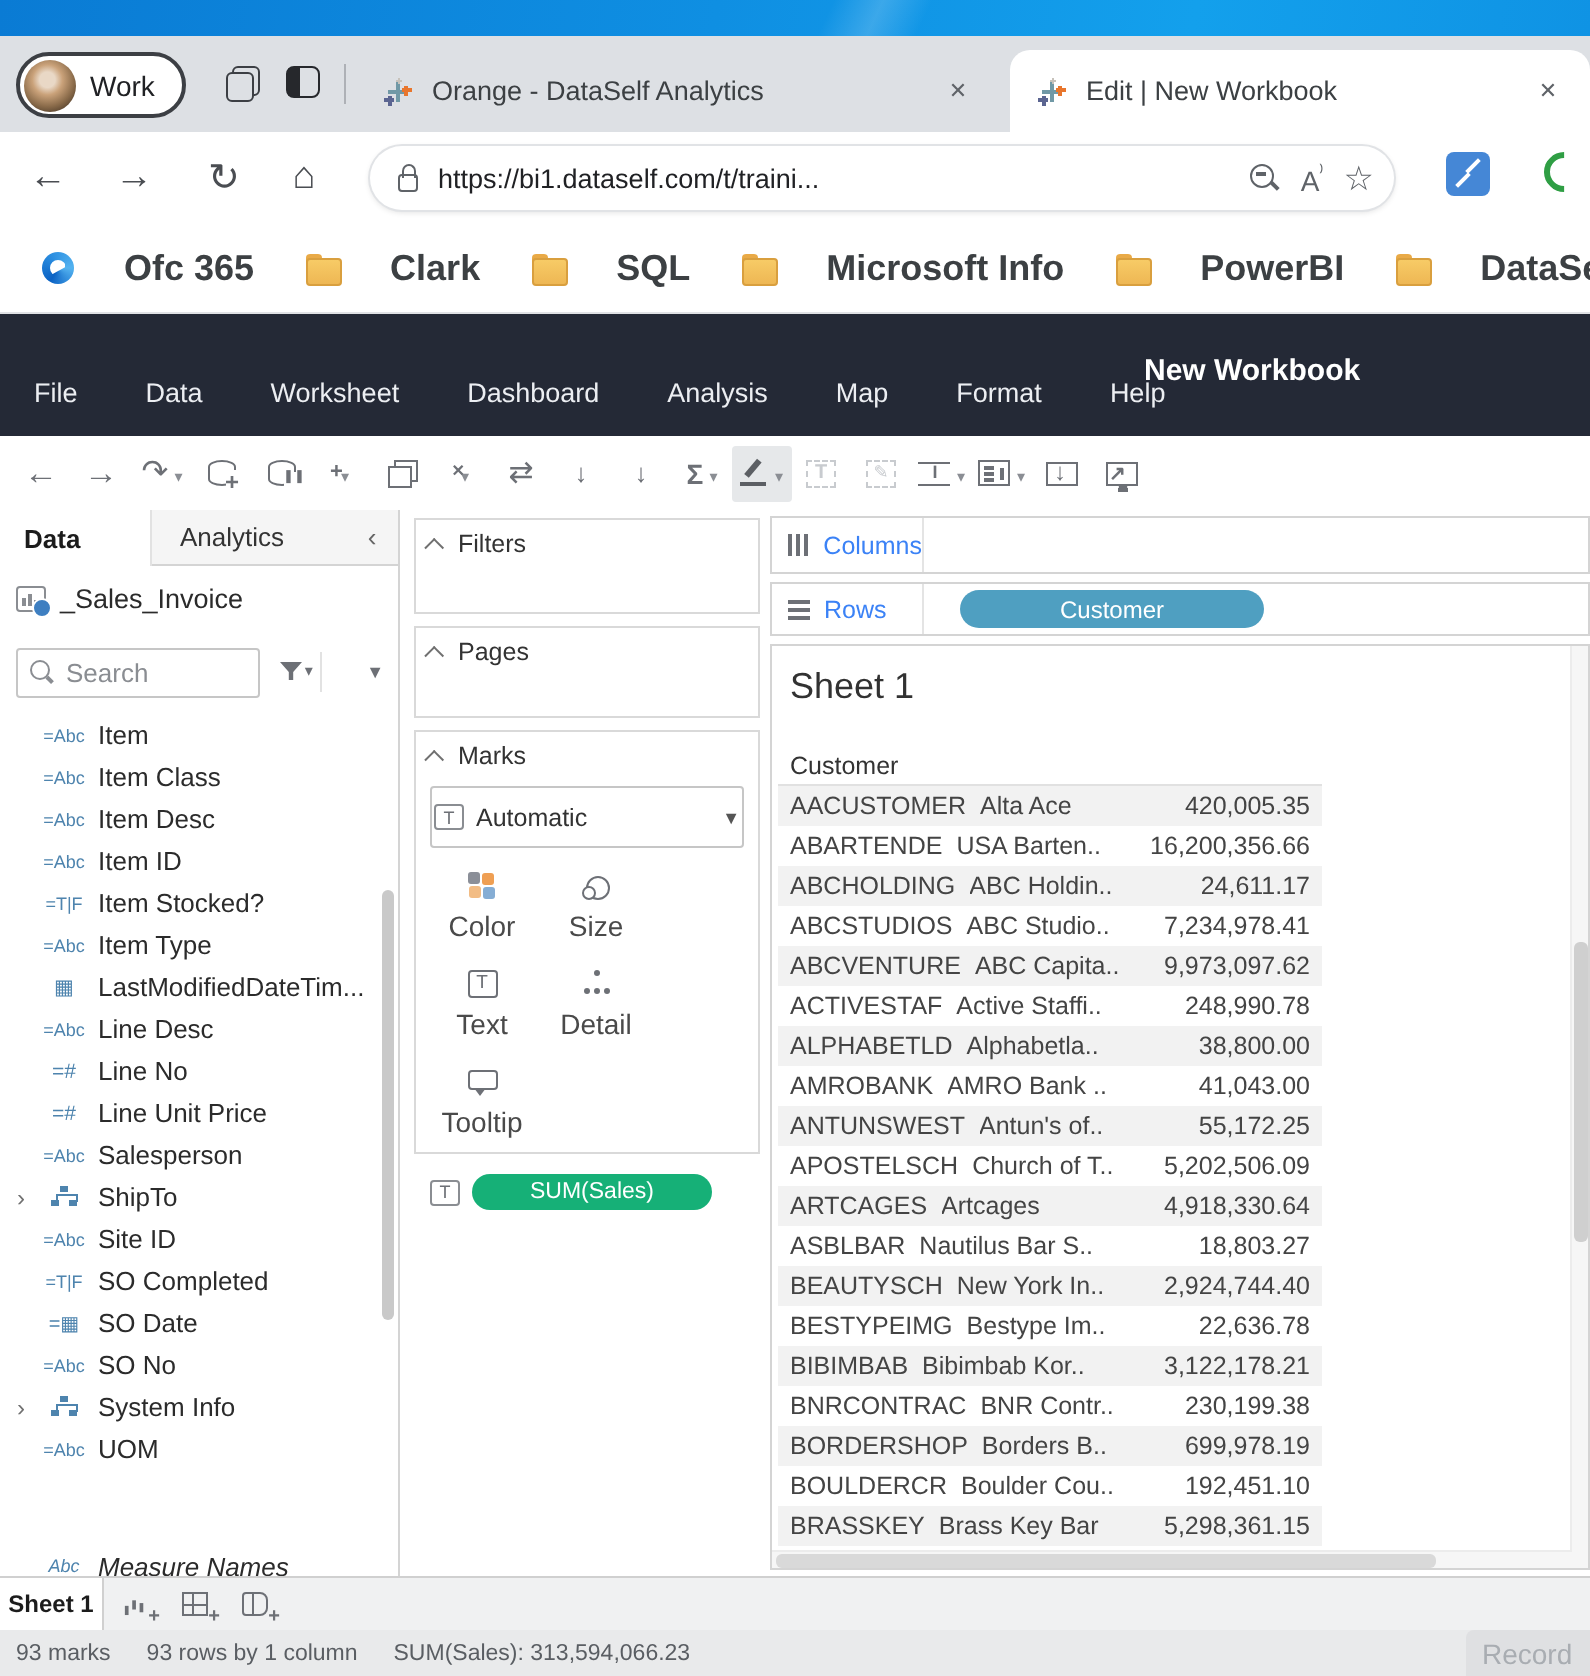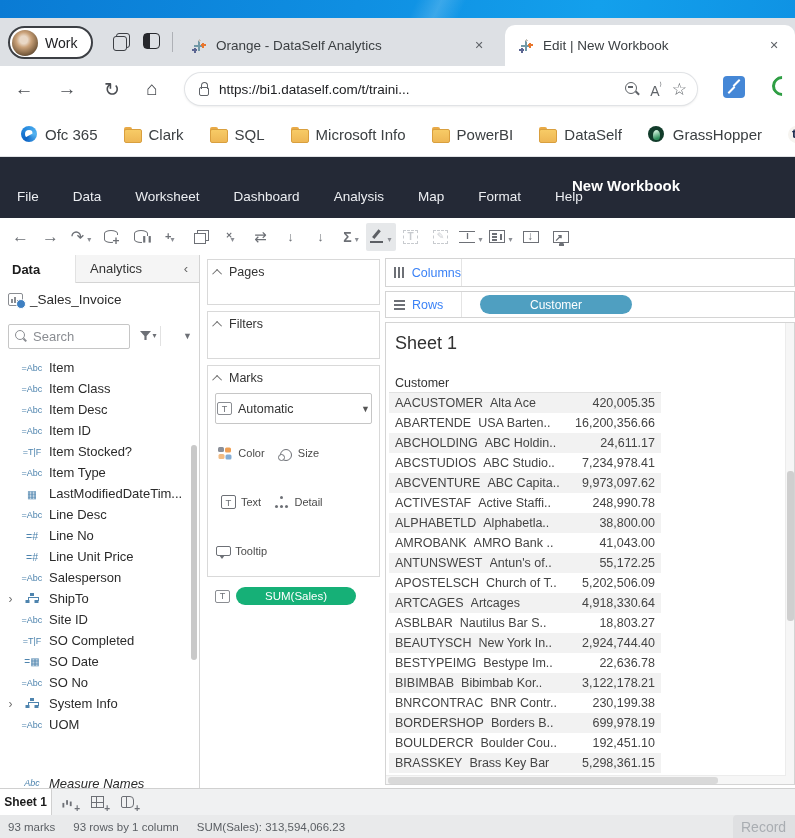--- a/index.html
+++ b/index.html
@@ -79,21 +79,21 @@
   .ext-blue::after{ left:4px; top:13px; transform:rotate(-45deg);}
   .ext-phone { position:absolute; left:770px; top:8px; width:30px; height:26px; color:#2f9e44; font-size:21px;}
   .i-phone{ position:relative; width:20px; height:20px; }
   .i-phone::before{ content:""; position:absolute; left:2px; top:2px; width:14px; height:14px;
     border:3.2px solid #2f9e44; border-top-color:transparent; border-right-color:transparent; border-radius:50%;
     transform:rotate(45deg);}
 
   
   .bm-bar { position:absolute; left:0; top:112px; width:795px; height:45px; background:#fff;
     border-bottom:1px solid #e0e2e5; display:flex; align-items:center; padding-left:20px; gap:26px; overflow:hidden;}
-  .bm { display:flex; align-items:center; gap:8px; font-size:15px; color:#3c4043; white-space:nowrap;}
+  .bm { display:flex; align-items:center; gap:25px; font-size:18px; color:#3c4043; white-space:nowrap;font-weight:bold;}
   .bmi { width:17px; height:15px; position:relative; flex:0 0 17px;}
   .bmi[data-icon="folder"]::before{ content:""; position:absolute; left:0; top:0; width:8px; height:4px;
     background:#e9aa47; border-radius:2px 2px 0 0;}
   .bmi[data-icon="folder"]::after{ content:""; position:absolute; left:0; top:2.5px; width:16px; height:11.5px;
     background:linear-gradient(#f7cb66,#eeb754); border-radius:2px; border:1px solid #d99f3e;}
   .bmi[data-icon="office365"]::before{ content:""; position:absolute; left:0.5px; top:-0.5px; width:16px; height:16px;
     border-radius:50%; background:conic-gradient(from 210deg,#0b62c4,#2a8de0,#54b3f0,#0b62c4);}
   .bmi[data-icon="office365"]::after{ content:""; position:absolute; left:4.5px; top:3.5px; width:8px; height:8px;
     border-radius:50% ; background:#fff; clip-path:polygon(0 0,100% 0,100% 45%,0 100%);}
   .bmi[data-icon="grasshopper"]::before{ content:""; position:absolute; left:0.5px; top:-0.5px; width:16px; height:16px;
@@ -230,22 +230,22 @@
   .chev-up{ width:7px; height:7px; border-left:1.6px solid #707070; border-top:1.6px solid #707070;
     transform:rotate(45deg) translateY(2px); }
   .card-pages{ height:46px; } .card-filters{ height:48px; } .card-marks{ height:212px; }
   .marktype { margin-top:8px; height:31px; border:1px solid #c6c6c6; border-radius:2px; display:flex;
     align-items:center; padding:0 1px; gap:6px; font-size:12.5px; color:#333;}
   .tchip{ width:15px; height:13px; border:1px solid #8a8d92; border-radius:2px; font-size:9px; color:#6d7076;
     display:flex; align-items:center; justify-content:center; flex:0 0 15px;}
   .tchip::before{ content:"T"; }
   .marktype .mtcaret{ margin-left:auto; font-size:9px; color:#555;}
   .markbtns { display:flex; flex-wrap:wrap; gap:5px; margin-top:7px; }
-  .mbtn { width:52px; height:44px; display:flex; flex-direction:row; align-items:center; justify-content:center;
-    gap:5px; font-size:11px; color:#4a4a4a; }
+  .mbtn { width:52px; height:44px; display:flex; flex-direction:column; align-items:center; justify-content:center;
+    gap:5px; font-size:14px; color:#4a4a4a; }
   .mico { position:relative; width:16px; height:15px; }
   .mico[data-icon="color"]::before{ content:""; position:absolute; left:1px; top:1px; width:5.5px; height:5.5px;
     border-radius:1.5px; background:#8b8f98;
     box-shadow:7px 0.5px 0 #ef9f53, 0.5px 7px 0 #f2bc84, 7.5px 7.5px 0 #85add4;}
   .mico[data-icon="size"]::before{ content:""; position:absolute; left:3px; top:3px; width:10px; height:10px;
     border:1.3px solid #6d7076; border-radius:50%;}
   .mico[data-icon="size"]::after{ content:""; position:absolute; left:1px; top:8px; width:5px; height:5px;
     border:1.2px solid #6d7076; border-radius:50%; background:#fff;}
   .mico[data-icon="text"]{ border:1.2px solid #6d7076; border-radius:2px; width:15px; height:14px;
     display:flex; align-items:center; justify-content:center; font-size:9.5px; color:#6d7076;}
@@ -629,30 +629,30 @@
         <div class="field" data-kind="calc-measure">
           <span class="fchev"></span>
           <span class="fi"></span>
           <span class="flabel">Cost Of Sales</span>
         </div>
     </div>
     <span class="dpane-scroll"></span>
   </div>
 
   <div class="cards">
+    <div class="card card-filters">
+      <div class="card-h">
+        <span class="chev-up"></span>
+        <span>Filters</span>
+      </div>
+    </div>
     <div class="card card-pages">
       <div class="card-h">
         <span class="chev-up"></span>
         <span>Pages</span>
-      </div>
-    </div>
-    <div class="card card-filters">
-      <div class="card-h">
-        <span class="chev-up"></span>
-        <span>Filters</span>
       </div>
     </div>
     <div class="card card-marks">
       <div class="card-h">
         <span class="chev-up"></span>
         <span>Marks</span>
       </div>
       <div class="marktype">
         <span class="tchip"></span>
         <span>Automatic</span>

